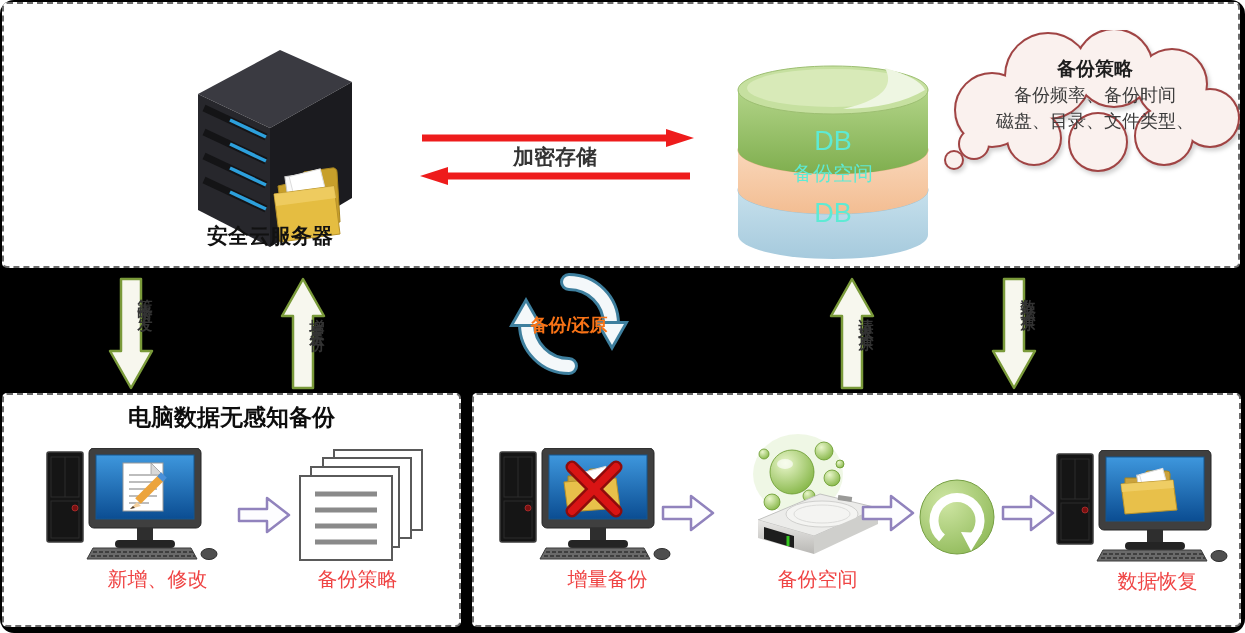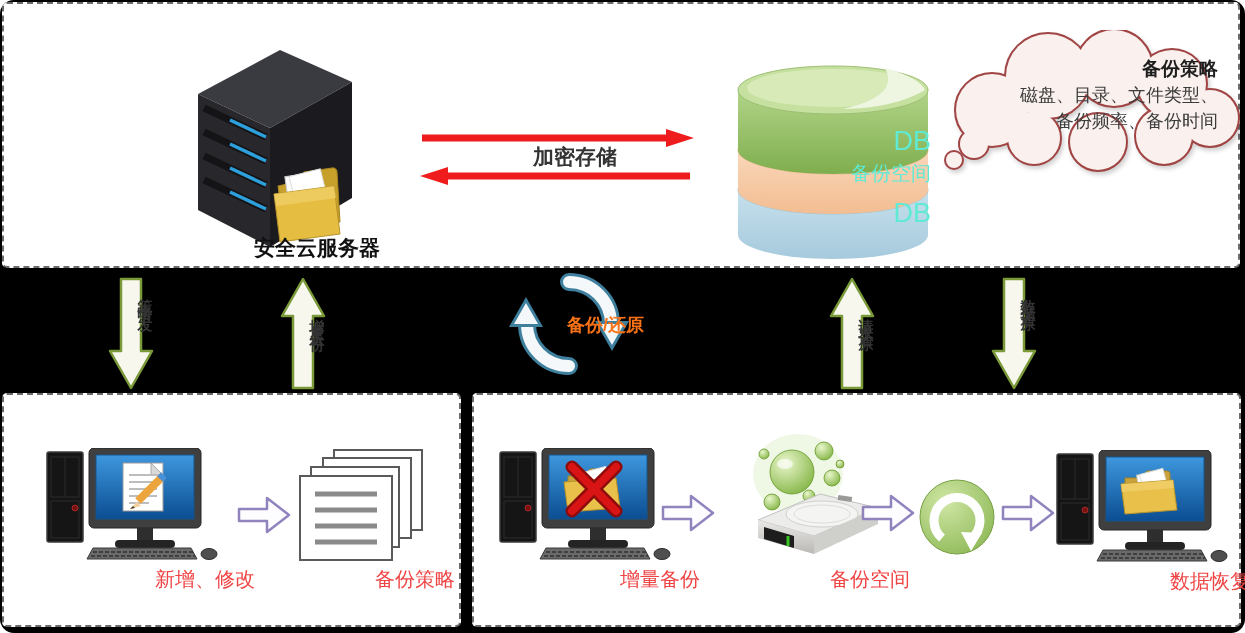--- a/index.html
+++ b/index.html
@@ -1,19 +1,19 @@
 <!DOCTYPE html>
 <html><head>
 <meta charset="utf-8">
 <style>
   html,body{margin:0;padding:0;background:#fff;font-family:"Liberation Sans","DejaVu Sans",sans-serif;}
   #canvas{position:relative;width:1245px;height:633px;background:#000;border-radius:14px;overflow:hidden;}
   .box{position:absolute;background:#fff;border:2px dashed #6b6b6b;border-radius:5px;box-sizing:border-box;}
   .abs{position:absolute;}
-  .ctr{text-align:right;}
+  .ctr{text-align:center;}
   .title{font-weight:bold;color:#0d0d0d;font-size:23px;}
   .caption{color:#ef4444;font-size:20px;}
   .band-arrow{position:absolute;width:46px;height:113px;}
   .band-arrow .arrow-label{position:absolute;left:0;right:0;display:flex;justify-content:center;
       writing-mode:vertical-rl;letter-spacing:6px;font-size:15px;font-weight:bold;color:#333;}
   .cyl-label{color:#5eead4;}
   .cloud-text{line-height:26px;font-size:18px;color:#3c3c3c;}
   .cloud-text .b{font-weight:bold;font-size:19px;color:#1d1d1d;}
   svg{display:block;}
 </style>
@@ -74,21 +74,21 @@
       <line x1="48" y1="160" x2="84" y2="177"></line>
     </g>
     <g transform="translate(92,128)">
       <path d="M4,26 L26,21 L30,12 L58,8 A4,4 0 0 1 63,12 L66,62 L10,70 Z" fill="#c79f2b" stroke="#a8851e"></path>
       <rect x="14" y="14" width="36" height="46" fill="#fafafa" stroke="#c9c9c9" transform="rotate(-8 32 38)"></rect>
       <rect x="20" y="12" width="32" height="44" fill="#ffffff" stroke="#dddddd" transform="rotate(-14 36 34)"></rect>
       <polygon points="0,34 60,26 66,74 6,82" fill="#e5bd41" stroke="#b8922a"></polygon>
       <polygon points="0,34 60,26 62,38 2,46" fill="#f0d06a" opacity="0.75"></polygon>
     </g>
   </svg>
-  <div class="abs ctr" style="left:160px;top:234px;width:220px;font-size:21px;font-weight:bold;color:#111;">安全云服务器</div>
+  <div class="abs ctr" style="left:160px;top:222px;width:220px;font-size:21px;font-weight:bold;color:#111;">安全云服务器</div>
 
   <svg class="abs" style="left:416px;top:128px" width="280" height="58" viewBox="0 0 280 58">
     <g>
       <line x1="6" y1="10" x2="252" y2="10" stroke="#ee1c1c" stroke-width="7"></line>
       <polygon points="250,1 250,19 278,10" fill="#ee1c1c"></polygon>
     </g>
     <g>
       <line x1="274" y1="48" x2="30" y2="48" stroke="#ee1c1c" stroke-width="7"></line>
       <polygon points="32,39 32,57 4,48" fill="#ee1c1c"></polygon>
     </g>
@@ -130,22 +130,22 @@
         <circle cx="272" cy="88" r="28"></circle>
         <circle cx="226" cy="106" r="28"></circle>
       <circle cx="160" cy="112" r="28"></circle>
         <circle cx="96" cy="108" r="26"></circle>
         <circle cx="36" cy="114" r="14"></circle>
       <circle cx="16" cy="130" r="8"></circle>
     </g>
   </svg>
   <div class="abs ctr cloud-text" style="left:972px;top:56px;width:246px;">
     <div class="b">备份策略</div>
+    <div>备份频率、备份时间</div>
     <div>磁盘、目录、文件类型、</div>
-    <div>备份频率、备份时间</div>
   </div>
 
   <div class="abs" style="left:0;top:268px;width:1245px;height:125px;"></div>
 
   <div class="band-arrow" style="left:108px;top:277px;">
     <svg width="46" height="113" viewBox="0 0 46 113">
       <polygon points="13,2 33,2 33,74 44,74 23,111 2,74 13,74" fill="#f7f7ee" stroke="#7a9a3a" stroke-width="2.5" stroke-linejoin="round"></polygon>
     </svg>
     <span class="arrow-label" style="top:10px;">策略下发</span>
   </div>
@@ -181,20 +181,21 @@
   </div>
 
   <div class="band-arrow" style="left:991px;top:277px;">
     <svg width="46" height="113" viewBox="0 0 46 113">
       <polygon points="13,2 33,2 33,74 44,74 23,111 2,74 13,74" fill="#f7f7ee" stroke="#7a9a3a" stroke-width="2.5" stroke-linejoin="round"></polygon>
     </svg>
     <span class="arrow-label" style="top:10px;">数据还原</span>
   </div>
 
   <div class="box" style="left:2px;top:393px;width:459px;height:234px;"></div>
+  <div class="abs ctr title" style="left:2px;top:402px;width:459px;">电脑数据无感知备份</div>
 
   <svg class="abs" style="left:45px;top:448px" width="175" height="112" viewBox="0 0 175 112">
     <rect x="2" y="4" width="36" height="90" rx="2" fill="#151515" stroke="#3d3d3d" stroke-width="1.5"></rect>
     <rect x="6" y="9" width="28" height="40" fill="none" stroke="#2c2c2c"></rect>
     <rect x="6" y="53" width="28" height="37" fill="none" stroke="#2c2c2c"></rect>
     <line x1="20" y1="9" x2="20" y2="49" stroke="#2c2c2c"></line>
     <circle cx="30" cy="60" r="3" fill="#7a1010" stroke="#c33434" stroke-width="0.7"></circle>
     <rect x="44" y="0" width="112" height="80" rx="5" fill="#3f3f3f" stroke="#262626"></rect>
     <rect x="51" y="7" width="98" height="64" fill="url(#g-screen)" stroke="#14578f"></rect>
     <g>

